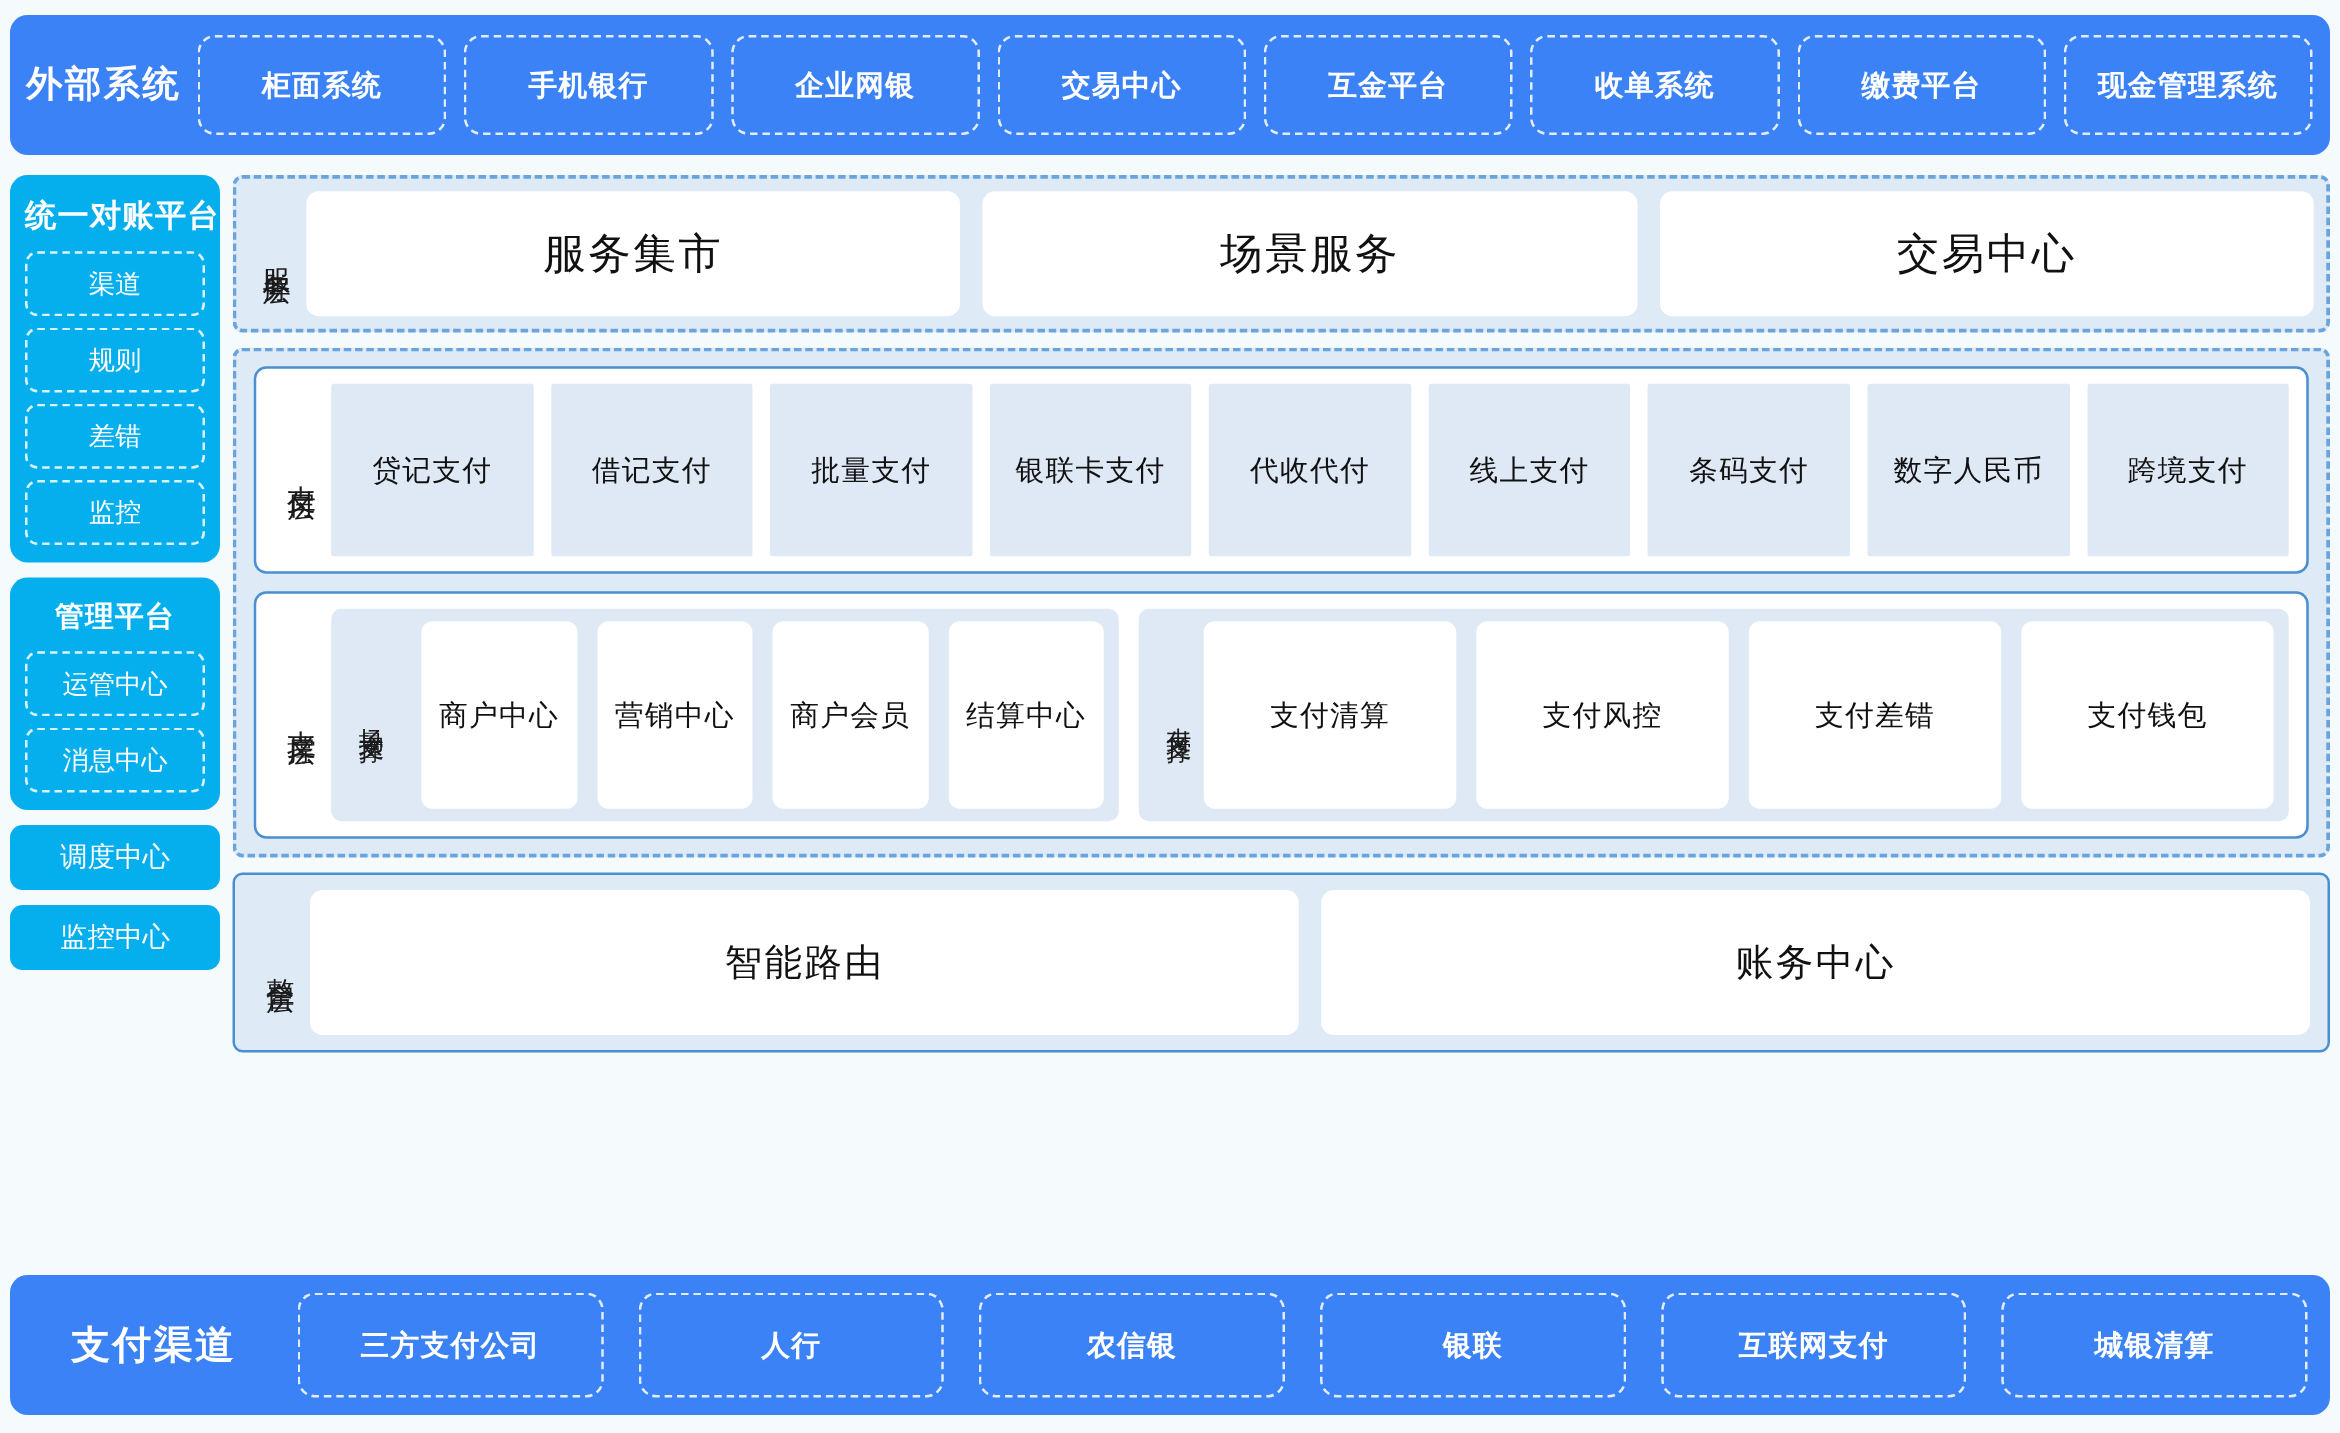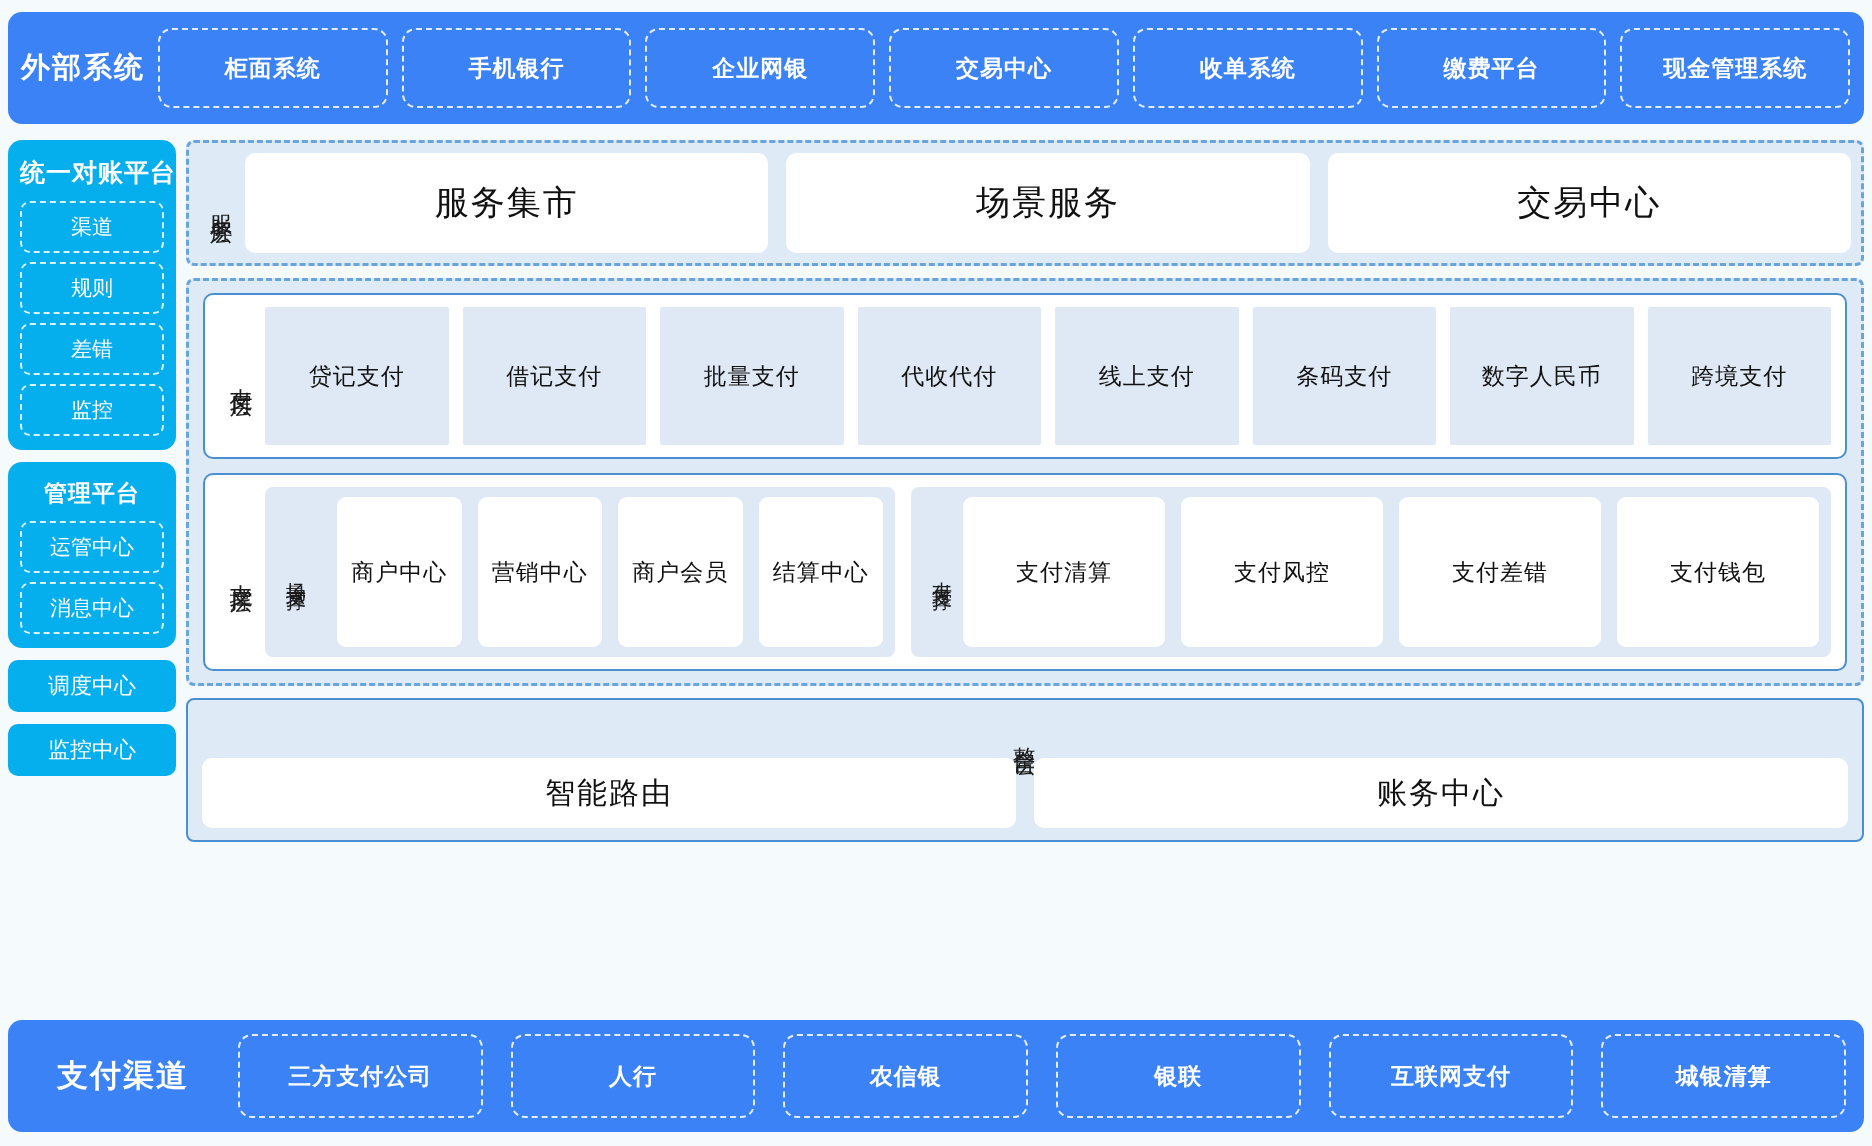--- a/index.html
+++ b/index.html
@@ -177,36 +177,37 @@
     font-size: 23px; color: #111; letter-spacing: 1px;
   }
 
   
   #integration-layer {
     background: #dfeaf7;
     border: 2px solid #4a8fd0;
     border-radius: 8px;
     padding: 12px 14px;
   }
-  #integration-layer .layer-row { height: 116px; flex-direction: column; }
+  #integration-layer .layer-row { height: 116px; }
   #integration-layer .cards { display: flex; flex: 1; gap: 18px; }
   #integration-layer .white-card { font-size: 30px; }
 </style>
 </head>
 <body>
 
 <div class="page">
 
   <div class="cyan-bar" id="external-systems">
     <div class="bar-title">外部系统</div>
     <div class="bar-items">
       <div class="dash-chip">柜面系统</div>
       <div class="dash-chip">手机银行</div>
       <div class="dash-chip">企业网银</div>
       <div class="dash-chip">交易中心</div>
+      <div class="dash-chip">互金平台</div>
       <div class="dash-chip">收单系统</div>
       <div class="dash-chip">缴费平台</div>
       <div class="dash-chip">现金管理系统</div>
     </div>
   </div>
 
   <div class="left-col">
 
     <div class="plat-card">
       <div class="plat-title">统一对账平台</div>
@@ -241,20 +242,21 @@
 
     <div class="dashed-wrap" id="core-wrap">
 
       <div class="blue-panel" id="payment-layer">
         <div class="layer-row">
           <div class="vlabel">支付层</div>
           <div class="cards">
             <div class="lb-card">贷记支付</div>
             <div class="lb-card">借记支付</div>
             <div class="lb-card">批量支付</div>
+            <div class="lb-card">银联卡支付</div>
             <div class="lb-card">代收代付</div>
             <div class="lb-card">线上支付</div>
             <div class="lb-card">条码支付</div>
             <div class="lb-card">数字人民币</div>
             <div class="lb-card">跨境支付</div>
           </div>
         </div>
       </div>
 
       <div class="blue-panel" id="support-layer">

